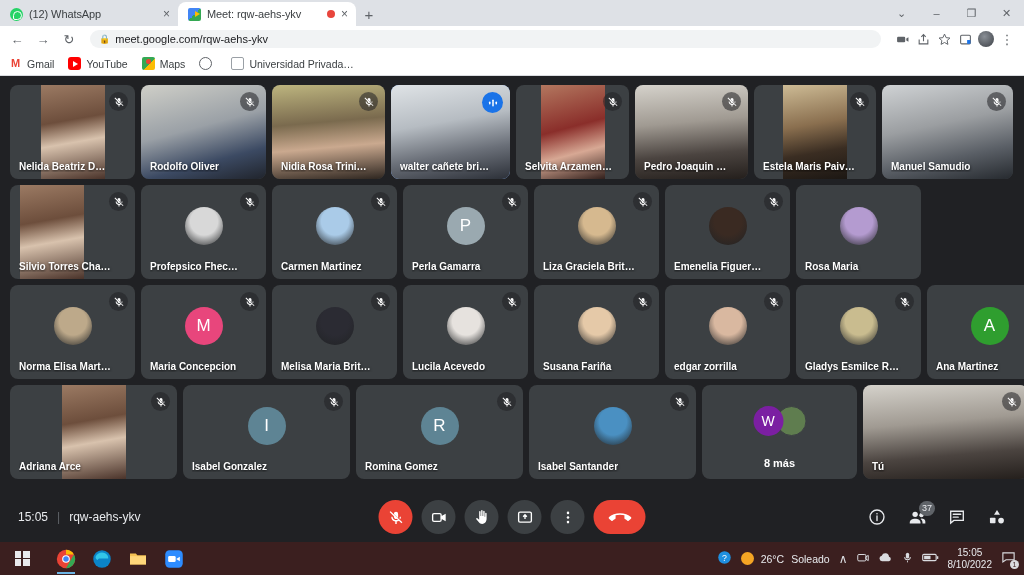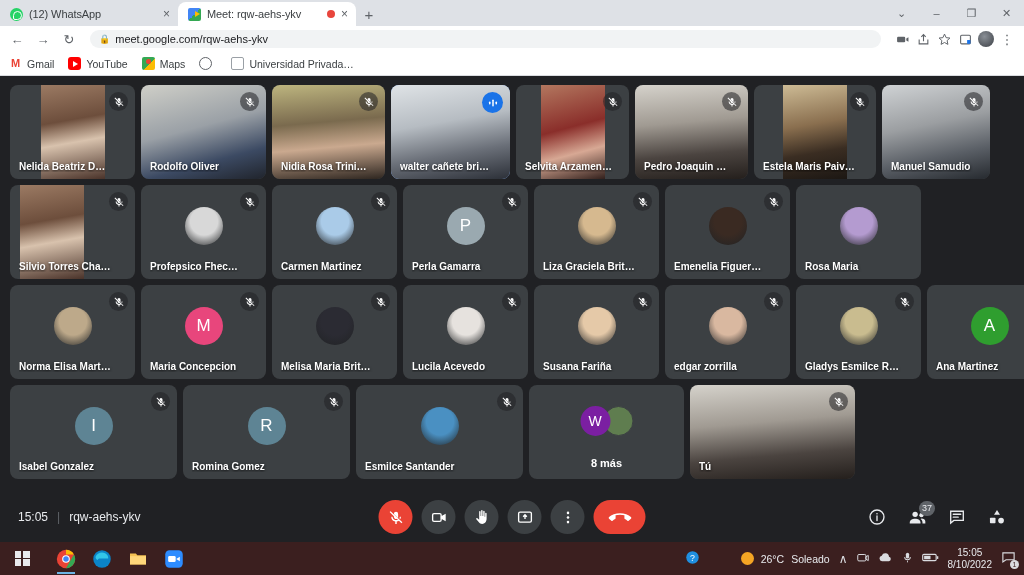--- a/index.html
+++ b/index.html
@@ -200,21 +200,21 @@
   .tb-apps { display: flex; align-items: center; gap: 2px; margin-left: 5px; }
   .tbapp {
     width: 34px; height: 33px; display: flex; align-items: center; justify-content: center;
     position: relative; cursor: pointer;
   }
   .tbapp.on::after { content:""; position:absolute; bottom:1px; left:8px; right:8px; height:2px; background:#6cb4e4; }
   .tb-right2 {
     position: absolute; right: 0; display: flex; align-items: center; gap: 9px;
     padding-right: 8px; color: #e8eaed; font-size: 10.5px;
   }
-  .weather { display: flex; align-items: center; gap: 7px; margin-left: 32px; }
+  .weather { display: flex; align-items: center; gap: 7px; }
   .sun { width: 13px; height: 13px; border-radius: 50%; background: #f5a524; }
   .clock { text-align: center; line-height: 1.18; font-size: 10px; }
   .tray { display: flex; align-items: center; gap: 8px; color: #dadce0; }
 </style>
 </head>
 <body>
 
 <div id="app">
 
   <div class="tabstrip">
@@ -366,21 +366,21 @@
           <div class="tile" style="width: 122px;">
             <div class="vid inset" style="background:linear-gradient(170deg,#cdbb95 0%,#8a6f4f 42%,#3a2d22 70%,#1c1713 100%)"></div>
             <div class="name">Estela Maris Paiv…</div>
             <span class="badge">
               <svg width="12" height="12" viewBox="0 0 24 24" fill="#fff">
                 <path d="M19 11h-1.7a5.3 5.3 0 0 1-.5 2.1l1.2 1.2A7 7 0 0 0 19 11zM12 4a3 3 0 0 0-3 3v.2l6 6V7a3 3 0 0 0-3-3z"></path>
                 <path d="M4.3 3L3 4.3 9 10.3V11a3 3 0 0 0 4.5 2.6l1.2 1.2A5 5 0 0 1 7 11H5.3A7 7 0 0 0 11 17.8V21h2v-3.2a6.9 6.9 0 0 0 3.2-1.2l3.5 3.5 1.3-1.3z"></path>
               </svg>
             </span>
           </div>
-          <div class="tile" style="width: 108px;">
+          <div class="tile" style="width: 131px;">
             <div class="vid" style="background:linear-gradient(168deg,#cfd2d4 0%,#9b9ea1 42%,#5a5f66 72%,#262a2f 100%)"></div>
             <div class="name">Manuel Samudio</div>
             <span class="badge">
               <svg width="12" height="12" viewBox="0 0 24 24" fill="#fff">
                 <path d="M19 11h-1.7a5.3 5.3 0 0 1-.5 2.1l1.2 1.2A7 7 0 0 0 19 11zM12 4a3 3 0 0 0-3 3v.2l6 6V7a3 3 0 0 0-3-3z"></path>
                 <path d="M4.3 3L3 4.3 9 10.3V11a3 3 0 0 0 4.5 2.6l1.2 1.2A5 5 0 0 1 7 11H5.3A7 7 0 0 0 11 17.8V21h2v-3.2a6.9 6.9 0 0 0 3.2-1.2l3.5 3.5 1.3-1.3z"></path>
               </svg>
             </span>
           </div>
         </div>
@@ -520,20 +520,30 @@
                 <path d="M4.3 3L3 4.3 9 10.3V11a3 3 0 0 0 4.5 2.6l1.2 1.2A5 5 0 0 1 7 11H5.3A7 7 0 0 0 11 17.8V21h2v-3.2a6.9 6.9 0 0 0 3.2-1.2l3.5 3.5 1.3-1.3z"></path>
               </svg>
             </span>
           </div>
           <div class="tile" style="width: 125px;">
             <div class="initcircle" style="background:#2f9e2f">A</div>
             <div class="name">Ana Martinez</div>
           </div>
         </div>
         <div class="row">
+          <div class="tile" style="width: 167px;">
+            <div class="vid inset" style="background:linear-gradient(170deg,#9b7a63 0%,#6d4e3c 38%,#d8c2ad 60%,#4a332a 100%)"></div>
+            <div class="name">Adriana Arce</div>
+            <span class="badge">
+              <svg width="12" height="12" viewBox="0 0 24 24" fill="#fff">
+                <path d="M19 11h-1.7a5.3 5.3 0 0 1-.5 2.1l1.2 1.2A7 7 0 0 0 19 11zM12 4a3 3 0 0 0-3 3v.2l6 6V7a3 3 0 0 0-3-3z"></path>
+                <path d="M4.3 3L3 4.3 9 10.3V11a3 3 0 0 0 4.5 2.6l1.2 1.2A5 5 0 0 1 7 11H5.3A7 7 0 0 0 11 17.8V21h2v-3.2a6.9 6.9 0 0 0 3.2-1.2l3.5 3.5 1.3-1.3z"></path>
+              </svg>
+            </span>
+          </div>
           <div class="tile" style="width: 167px;">
             <div class="initcircle" style="background:#5e8494">I</div>
             <div class="name">Isabel Gonzalez</div>
             <span class="badge">
               <svg width="12" height="12" viewBox="0 0 24 24" fill="#fff">
                 <path d="M19 11h-1.7a5.3 5.3 0 0 1-.5 2.1l1.2 1.2A7 7 0 0 0 19 11zM12 4a3 3 0 0 0-3 3v.2l6 6V7a3 3 0 0 0-3-3z"></path>
                 <path d="M4.3 3L3 4.3 9 10.3V11a3 3 0 0 0 4.5 2.6l1.2 1.2A5 5 0 0 1 7 11H5.3A7 7 0 0 0 11 17.8V21h2v-3.2a6.9 6.9 0 0 0 3.2-1.2l3.5 3.5 1.3-1.3z"></path>
               </svg>
             </span>
           </div>
@@ -542,21 +552,21 @@
             <div class="name">Romina Gomez</div>
             <span class="badge">
               <svg width="12" height="12" viewBox="0 0 24 24" fill="#fff">
                 <path d="M19 11h-1.7a5.3 5.3 0 0 1-.5 2.1l1.2 1.2A7 7 0 0 0 19 11zM12 4a3 3 0 0 0-3 3v.2l6 6V7a3 3 0 0 0-3-3z"></path>
                 <path d="M4.3 3L3 4.3 9 10.3V11a3 3 0 0 0 4.5 2.6l1.2 1.2A5 5 0 0 1 7 11H5.3A7 7 0 0 0 11 17.8V21h2v-3.2a6.9 6.9 0 0 0 3.2-1.2l3.5 3.5 1.3-1.3z"></path>
               </svg>
             </span>
           </div>
           <div class="tile" style="width: 167px;">
             <div class="photocircle" style="background:radial-gradient(circle at 50% 38%, #4a90c2, #4a90c2 45%, rgba(0,0,0,.45))"></div>
-            <div class="name">Esmilce Santander</div>
+            <div class="name">Isabel Santander</div>
             <span class="badge">
               <svg width="12" height="12" viewBox="0 0 24 24" fill="#fff">
                 <path d="M19 11h-1.7a5.3 5.3 0 0 1-.5 2.1l1.2 1.2A7 7 0 0 0 19 11zM12 4a3 3 0 0 0-3 3v.2l6 6V7a3 3 0 0 0-3-3z"></path>
                 <path d="M4.3 3L3 4.3 9 10.3V11a3 3 0 0 0 4.5 2.6l1.2 1.2A5 5 0 0 1 7 11H5.3A7 7 0 0 0 11 17.8V21h2v-3.2a6.9 6.9 0 0 0 3.2-1.2l3.5 3.5 1.3-1.3z"></path>
               </svg>
             </span>
           </div>
           <div class="tile" style="width: 155px;">
             <div class="more-tile-inner">
               <span class="more-c1">W</span>

